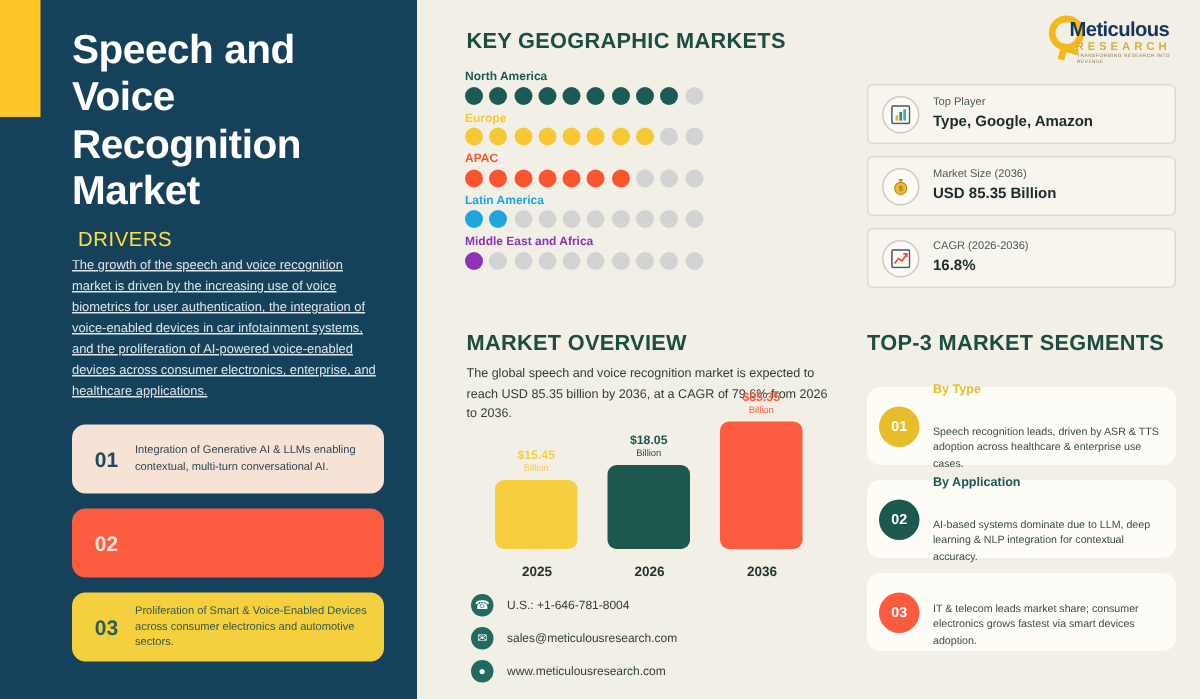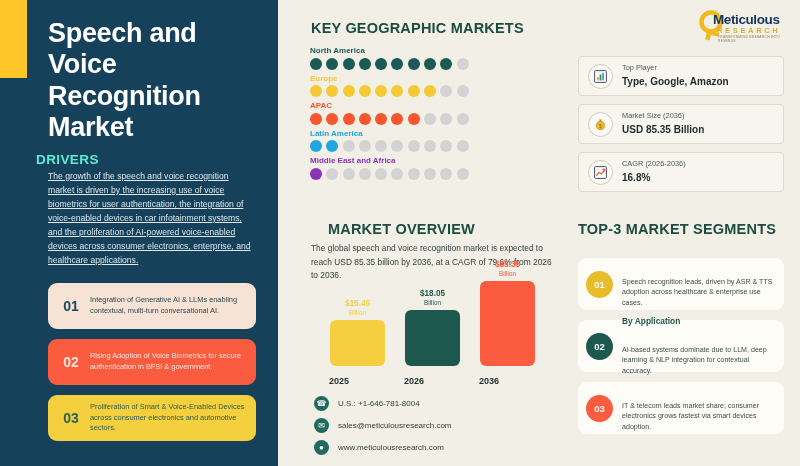--- a/index.html
+++ b/index.html
@@ -20,22 +20,22 @@
   .accent-bar {
     position:absolute; left:0; top:0; width:27px; height:78px;
     background:#ffc629;
   }
   .title {
     position:absolute; left:48px; top:18px; width:220px;
     color:#ffffff; font-size:27px; line-height:1.16; font-weight:bold;
     letter-spacing:-0.3px;
   }
   .drivers-head {
-    position:absolute; left:36px; top:152px;
-    color:#5eead4; font-size:13.5px; font-weight:bold; letter-spacing:0.4px;
+    position:absolute; left:52px; top:152px;
+    color:#fde047; font-size:13.5px; font-weight:normal; letter-spacing:0.4px;
   }
   .drivers-body {
     position:absolute; left:48px; top:170px; width:205px;
     color:#dfe7ec; font-size:8.6px; line-height:1.62;text-decoration:underline;
   }
   .dcard {
     position:absolute; left:48px; width:208px; border-radius:9px;
     display:flex; align-items:center; padding:7px 10px 7px 8px;
   }
   .dcard .num {
@@ -84,21 +84,21 @@
     position:absolute; left:311px; top:242px; width:248px;
     font-size:8.4px; line-height:1.62; color:#2f3f3c;
   }
   .chart { position:absolute; left:330px; top:283px; width:220px; height:105px; }
   .bargrp { position:absolute; bottom:22px; display:flex; flex-direction:column;
             align-items:center; justify-content:flex-end; }
   .bar { border-radius:6px; width:55px; }
   .bval { font-size:8.2px; font-weight:bold; line-height:1.15; text-align:center; }
   .bunit { font-size:6.3px; line-height:1.3; text-align:center; margin-bottom:3px; }
   .byear { position:absolute; bottom:2px; font-size:9px; font-weight:bold;
-           color:#23332f; text-align:left; width:58px; }
+           color:#23332f; text-align:center; width:58px; }
 
   
   .contact { position:absolute; left:314px; top:396px; }
   .crow { display:flex; align-items:center; margin-bottom:7px; }
   .cico {
     width:15px; height:15px; border-radius:50%; background:#216a60;
     display:flex; align-items:center; justify-content:center;
     color:#fff; font-size:8px; flex:0 0 auto;
   }
   .ctxt { font-size:8px; color:#2f3f3c; padding-left:9px; }
@@ -137,21 +137,20 @@
     <div class="title" id="title-el">Speech and<br>Voice<br>Recognition<br>Market</div>
     <div class="drivers-head">DRIVERS</div>
     <div class="drivers-body">The growth of the speech and voice recognition market is driven by the increasing use of voice biometrics for user authentication, the integration of voice-enabled devices in car infotainment systems, and the proliferation of AI-powered voice-enabled devices across consumer electronics, enterprise, and healthcare applications.</div>
 
     <div class="dcard dc1">
       <div class="num">01</div>
       <div class="txt">Integration of Generative AI &amp; LLMs enabling contextual, multi-turn conversational AI.</div>
     </div>
     <div class="dcard dc2">
       <div class="num">02</div>
-      <div class="txt">Rising Adoption of Voice Biometrics for secure authentication in BFSI &amp; government.</div>
     </div>
     <div class="dcard dc3">
       <div class="num">03</div>
       <div class="txt">Proliferation of Smart &amp; Voice-Enabled Devices across consumer electronics and automotive sectors.</div>
     </div>
   </div>
 
   <div class="logo">
     <svg width="96" height="34" viewBox="0 0 96 34" style="position:absolute;left:0;top:0;">
       <circle cx="14" cy="12" r="9.5" fill="none" stroke="#f2b91c" stroke-width="4.5"></circle>
@@ -279,21 +278,21 @@
         <polyline points="2.4,9.6 5,6.4 7.4,8 10.6,3.2" fill="none" stroke="#e4552f" stroke-width="1.1"></polyline>
         <polyline points="8.2,3.2 10.6,3.2 10.6,5.5" fill="none" stroke="#e4552f" stroke-width="1.1"></polyline>
       </svg>
     </div>
     <div class="stat-txt">
       <div class="stat-cap">CAGR (2026-2036)</div>
       <div class="stat-val">16.8%</div>
     </div>
   </div>
 
-  <div class="sec-head" style="left:328px; top:221px;text-align:right;">MARKET OVERVIEW</div>
+  <div class="sec-head" style="left:311px; top:221px;text-align:right;">MARKET OVERVIEW</div>
   <div class="mo-body">The global speech and voice recognition market is expected to reach USD 85.35 billion by 2036, at a CAGR of 79.6% from 2026 to 2036.</div>
   <div class="chart" id="chart-root">
       <div class="bargrp" style="left: 0px;">
         <div class="bval" style="color: rgb(245, 207, 63);">$15.45</div>
         <div class="bunit" style="color: rgb(245, 207, 63);">Billion</div>
         <div class="bar" style="height: 46px; background: rgb(245, 207, 63);"></div>
       </div>
       <div class="byear" style="left: -1px;">2025</div>
       <div class="bargrp" style="left: 75px;">
         <div class="bval" style="color: rgb(29, 88, 79);">$18.05</div>
@@ -322,20 +321,21 @@
         <div class="cico">●</div>
         <div class="ctxt">www.meticulousresearch.com</div>
       </div>
     </div>
 
   <div class="sec-head" style="left:578px; top:221px;">TOP-3 MARKET SEGMENTS</div>
 
   <div class="seg g1">
     <div class="seg-badge" id="sb0" style="background: rgb(232, 189, 44);">01</div>
     <div class="seg-body">
+      <div class="seg-title" id="st0" style="color: rgb(232, 189, 44);">By Type</div>
       <div class="seg-desc">Speech recognition leads, driven by ASR &amp; TTS adoption across healthcare &amp; enterprise use cases.</div>
     </div>
   </div>
   <div class="seg g2">
     <div class="seg-badge" id="sb1" style="background: rgb(29, 88, 79);">02</div>
     <div class="seg-body">
       <div class="seg-title" id="st1" style="color: rgb(29, 88, 79);">By Application</div>
       <div class="seg-desc">AI-based systems dominate due to LLM, deep learning &amp; NLP integration for contextual accuracy.</div>
     </div>
   </div>

